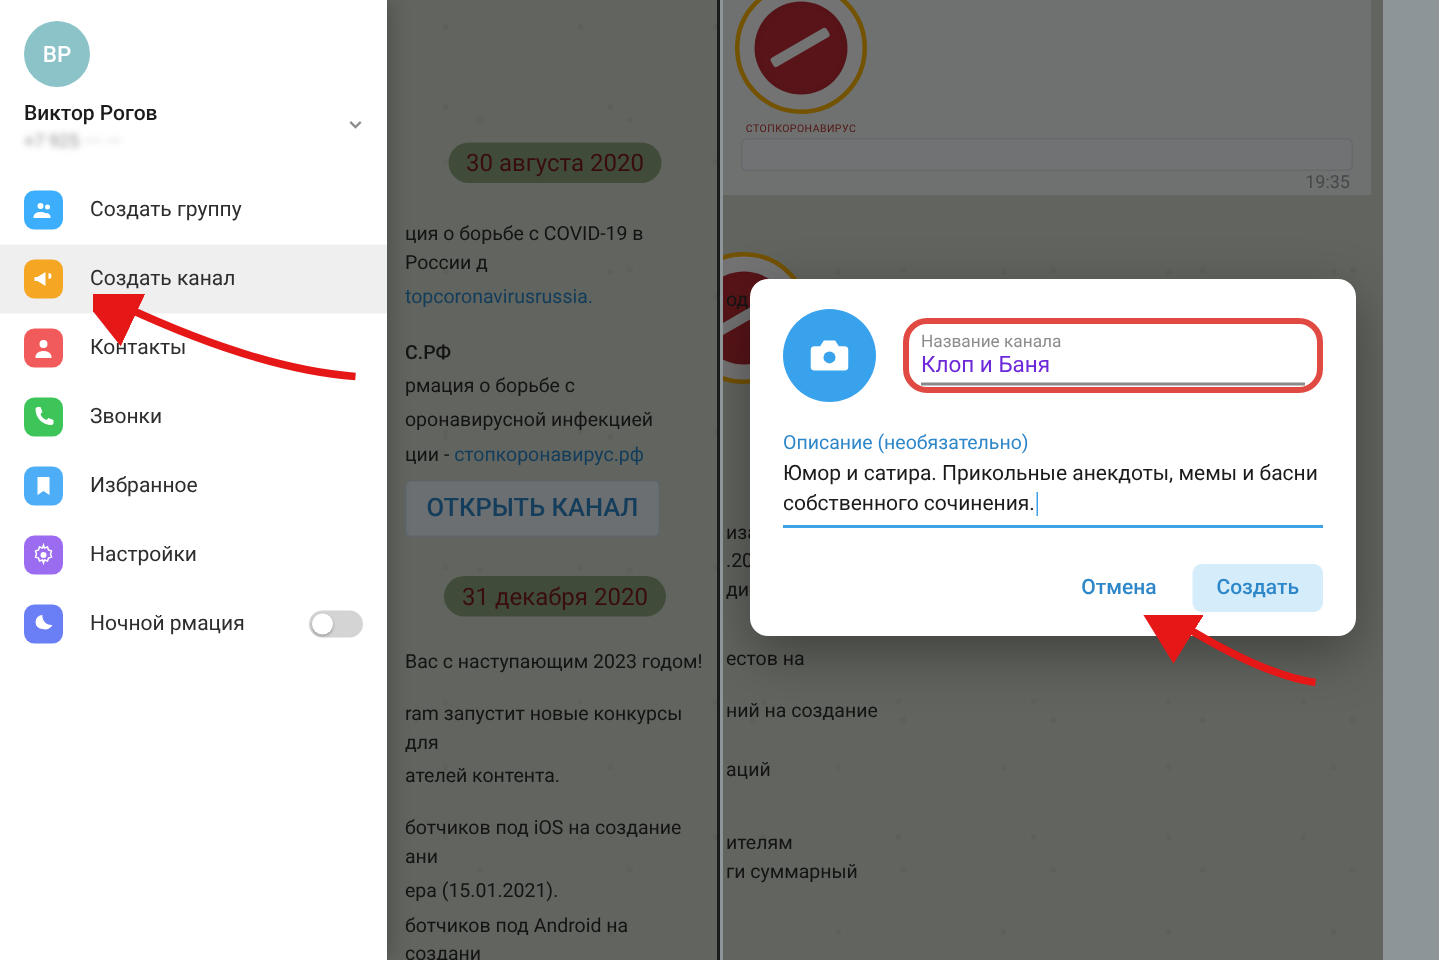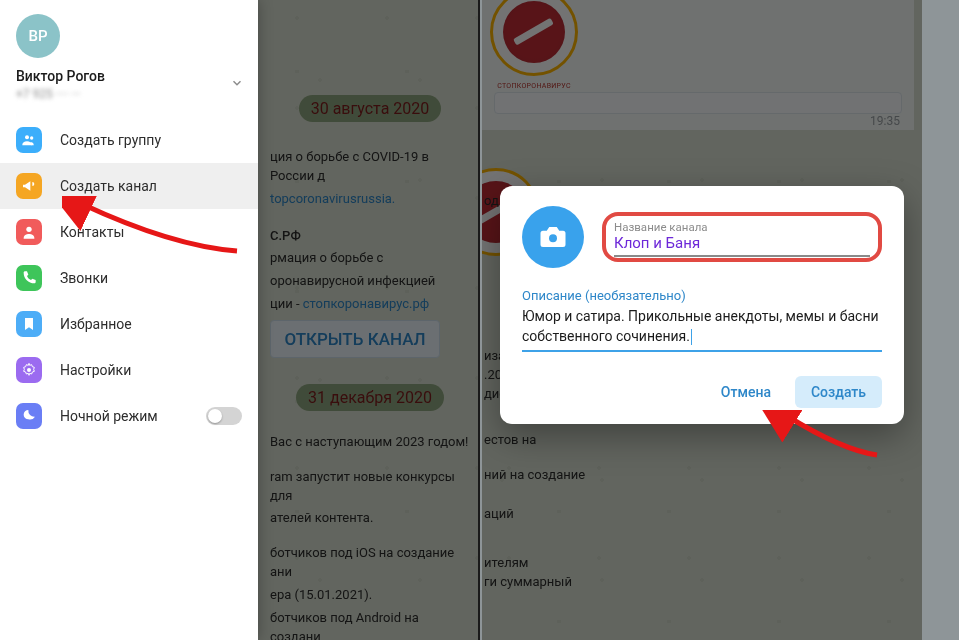--- a/index.html
+++ b/index.html
@@ -178,21 +178,21 @@
           </svg>
         </span>
       <span>Настройки</span>
     </div>
     <div class="menu-item">
       <span class="menu-icon ic-indigo">
           <svg width="16" height="16" viewBox="0 0 24 24" fill="#fff">
             <path d="M21 13A9 9 0 0111 3a7 7 0 100 14 9 9 0 0010-4z"></path>
           </svg>
         </span>
-      <span>Ночной режим</span>
+      <span>Ночной рмация</span>
       <span class="toggle"></span>
     </div>
   </div>
 
   <svg class="arrow arrow-left" viewBox="0 0 180 60">
     <defs>
         <marker id="ah1" markerWidth="10" markerHeight="10" refX="2" refY="5" orient="auto">
           <path d="M0 0L10 5L0 10z" fill="#e61717"></path>
         </marker>
       </defs>

